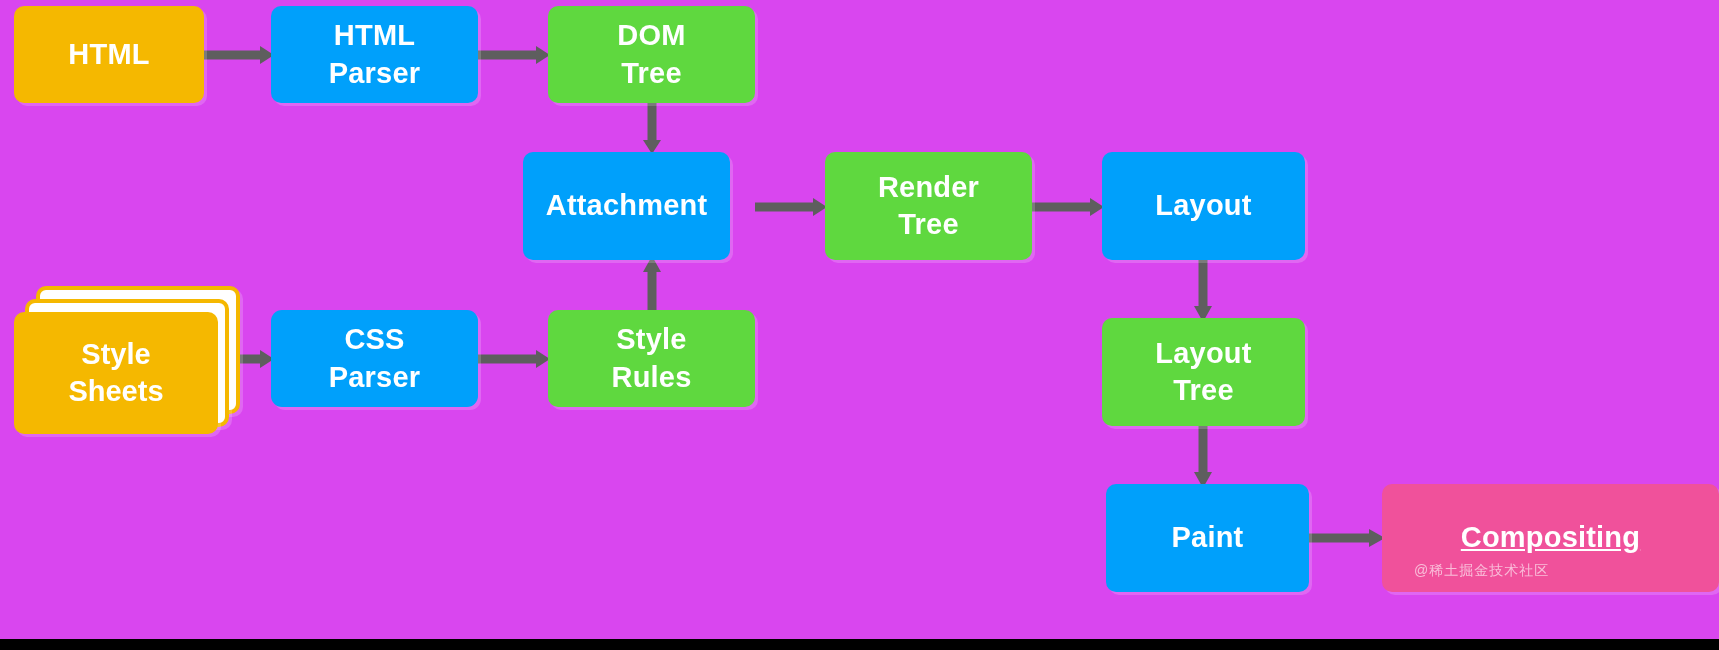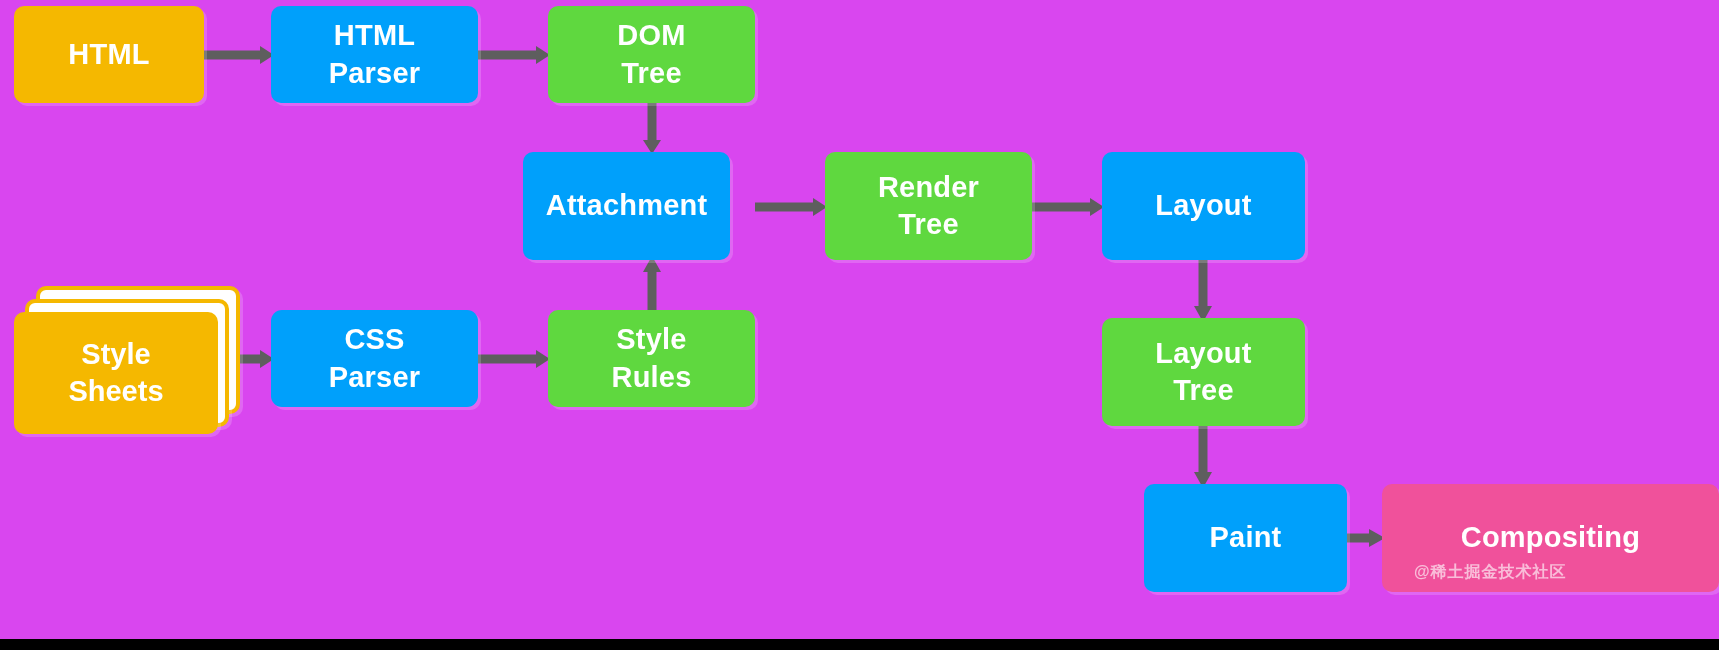--- a/index.html
+++ b/index.html
@@ -66,22 +66,22 @@
   }
 
   
   .conn { position: absolute; }
   .conn svg { display: block; overflow: visible; }
 
   
   .watermark {
     position: absolute;
     color: rgba(255,255,255,0.62);
-    font-size: 16px;
-    font-weight: 700;
+    font-size: 14px;
+    font-weight: 400;
     letter-spacing: 1px;
     white-space: nowrap;
     user-select: none;
   }
 </style>
 </head>
 <body>
 
 <div id="stage">
 
@@ -206,23 +206,23 @@
   <div class="node" style="left:548px; top:310px; width:207px; height:97px; background:#5FD83F;">
     <span class="lbl">Style
 Rules</span>
   </div>
 
   <div class="node" style="left:1102px; top:318px; width:203px; height:108px; background:#5FD83F;">
     <span class="lbl">Layout
 Tree</span>
   </div>
 
-  <div class="node" style="left:1144px; top:484px; width:203px; height:108px; background:#00A0FB;">
+  <div class="node" style="left:1106px; top:484px; width:203px; height:108px; background:#00A0FB;">
     <span class="lbl">Paint</span>
   </div>
 
-  <div class="node" style="left:1382px; top:484px; width:337px; height:108px; background:#F0519B;">
+  <div class="node" style="left:1382px; top:484px; width:337px; height:108px; background:#F0519B;text-decoration:underline;">
     <span class="lbl">Compositing</span>
   </div>
 
   <div class="watermark" style="left:1414px; top:562px;">@稀土掘金技术社区</div>
 
 </div>
 
 </body></html>

